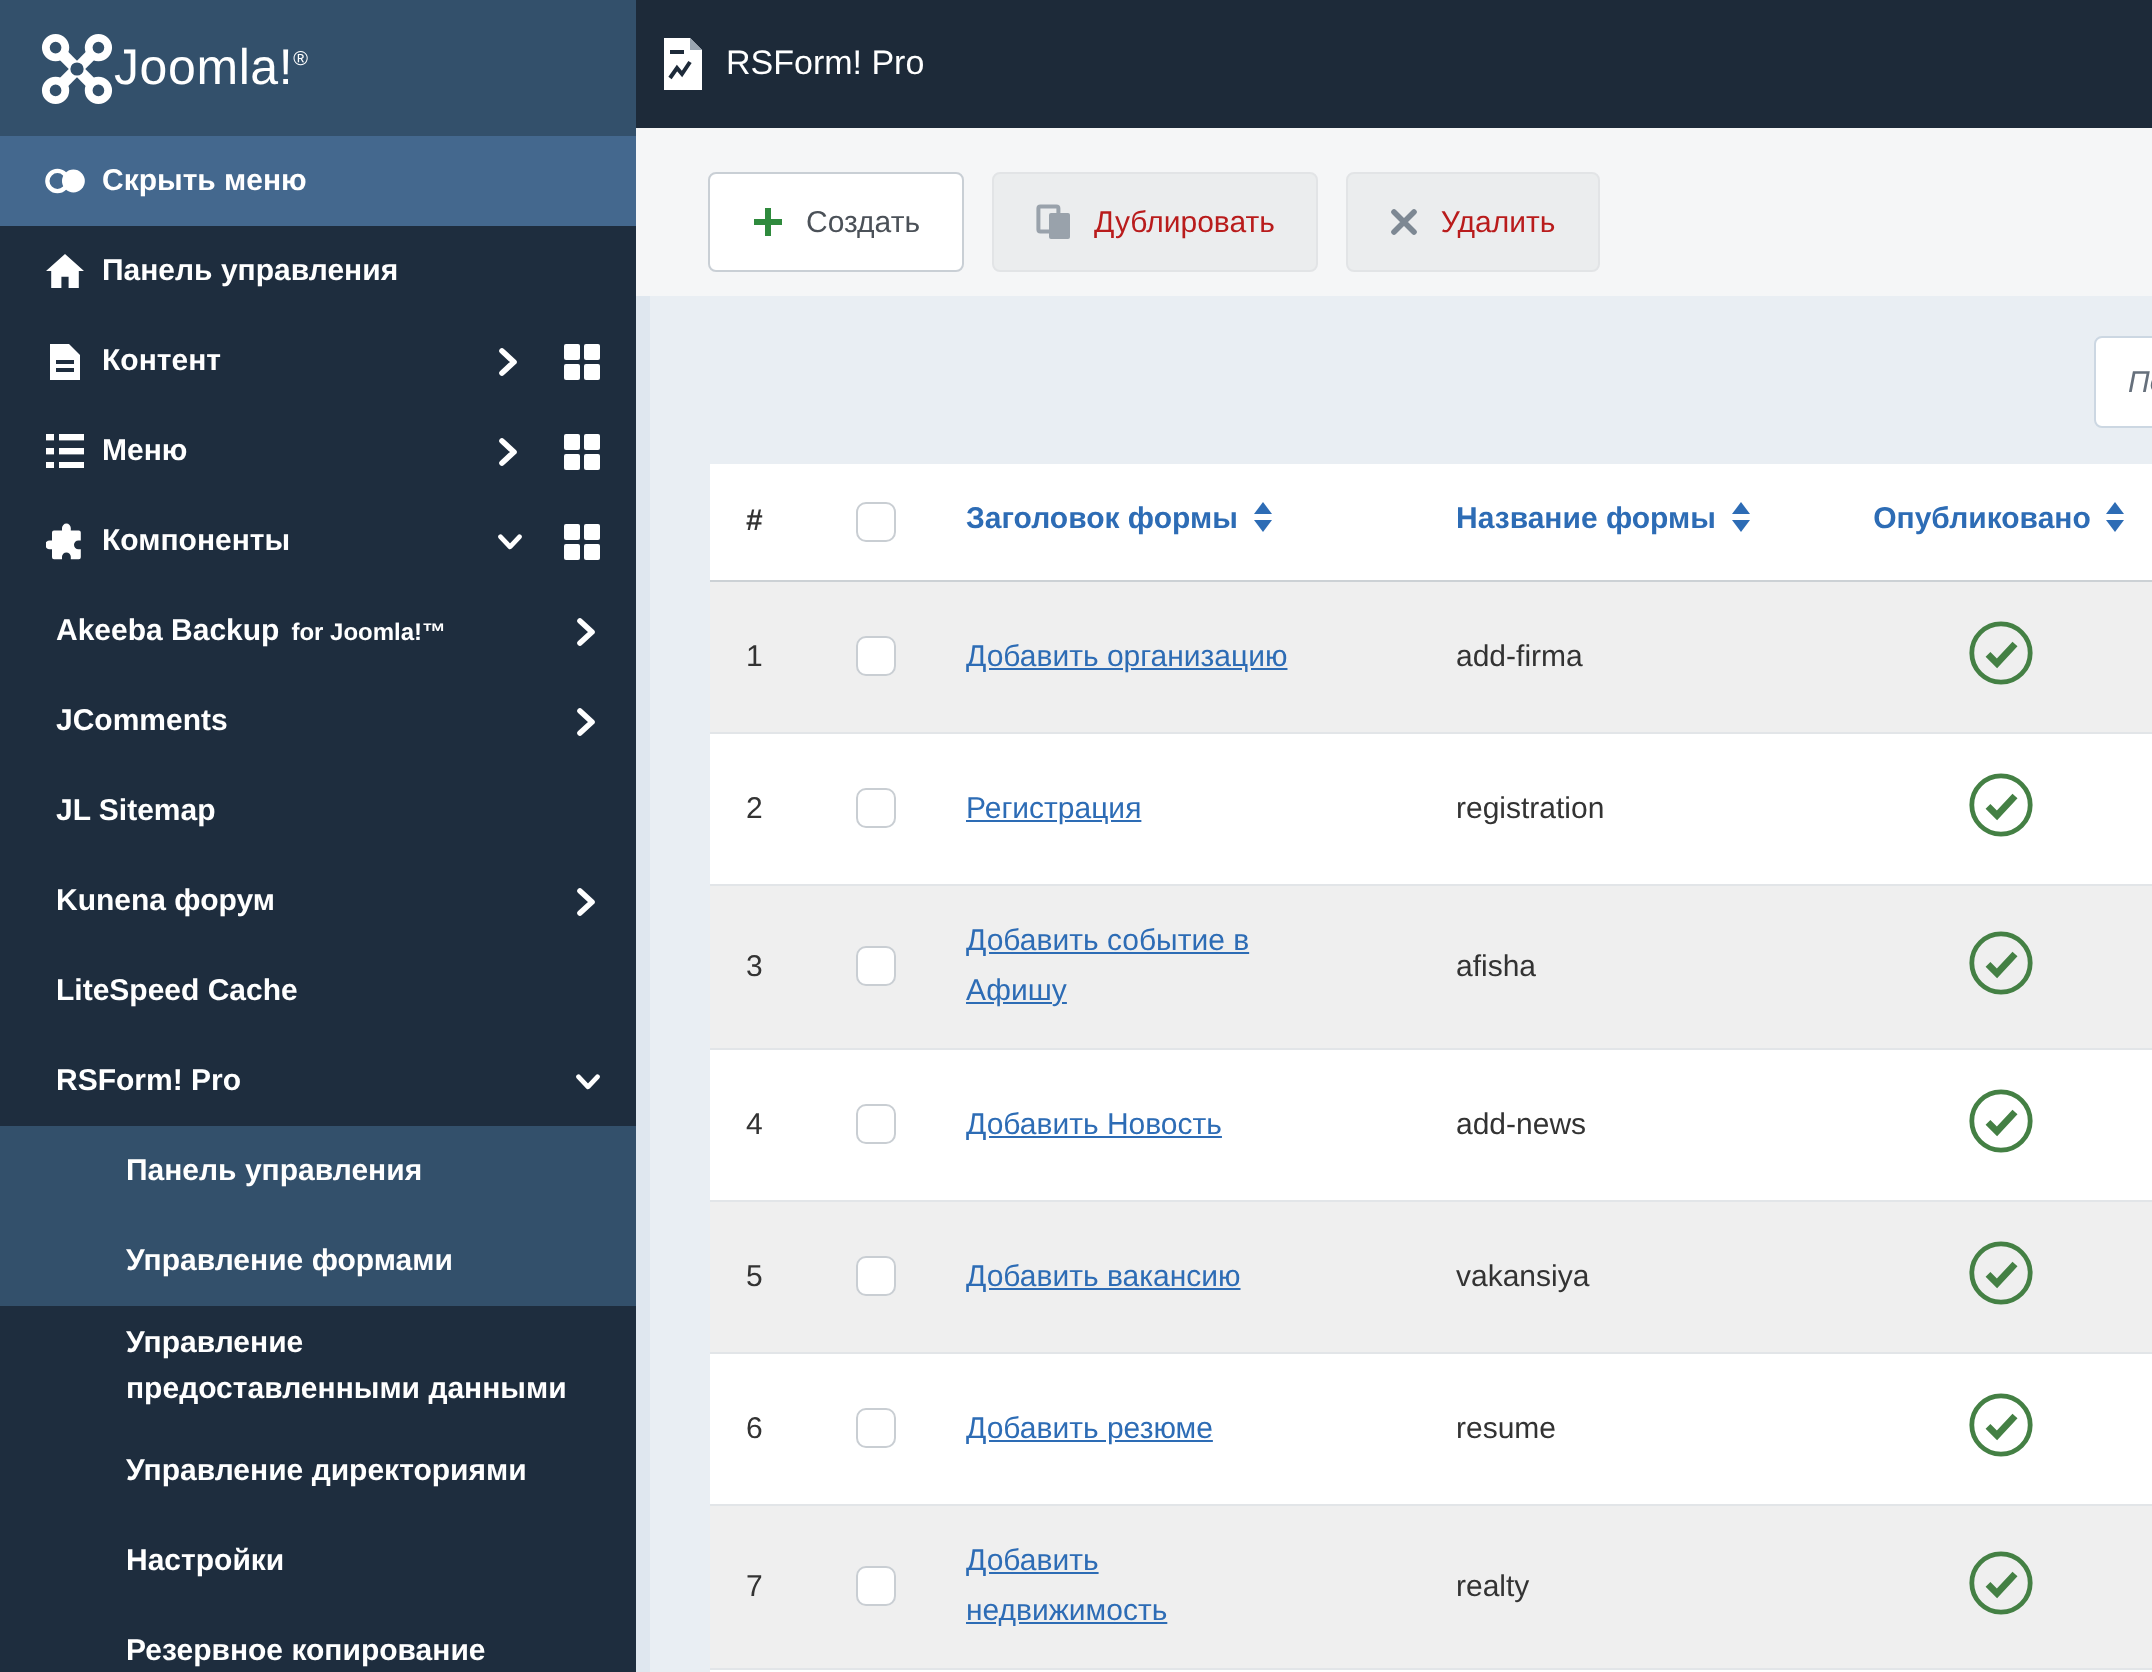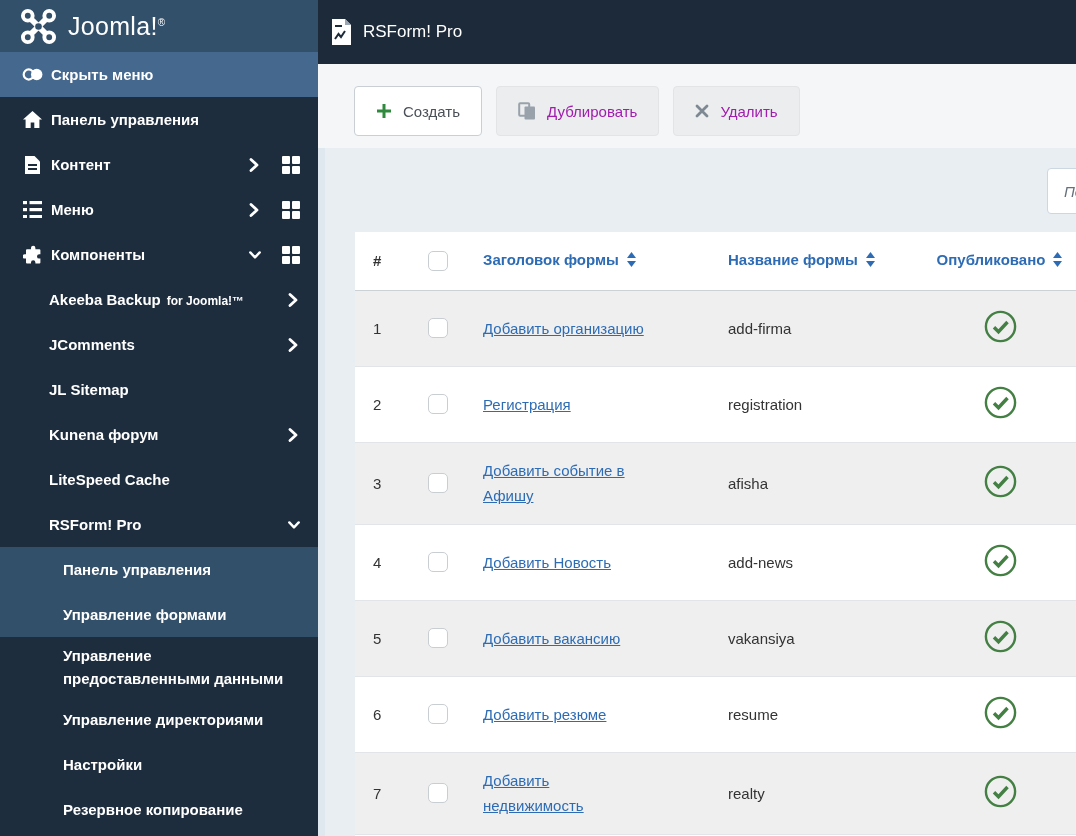--- a/index.html
+++ b/index.html
@@ -4,42 +4,42 @@
 <style>
   * { box-sizing: border-box; margin: 0; padding: 0; }
   html, body { width: 1076px; height: 836px; }
   body {
     font-family: "Liberation Sans", sans-serif;
     overflow: hidden; position: relative; background: #e9eef3;
   }
 
   
   .sidebar { position: absolute; left: 0; top: 0; width: 318px; height: 836px; background: #1e2d3e; z-index: 2; }
-  .logo-band { height: 52px; background: #33506b; display: flex; align-items: center; padding-left: 20px; gap: 11px; }
+  .logo-band { height: 68px; background: #33506b; display: flex; align-items: center; padding-left: 20px; }
   .logo-text { color: #fff; font-size: 25px; letter-spacing: .3px; }
   .logo-text sup { font-size: 10px; }
   .mi { min-height: 45px; display: flex; align-items: center; padding: 0 18px 0 22px; color: #ffffff; font-size: 15px; font-weight: 700; cursor: pointer; }
   .mi .ic { width: 21px; margin-right: 8px; display: flex; justify-content: center; align-items: center; flex: none; }
   .mi .sp { flex: 1; }
   .mi .chev { width: 12px; display: flex; align-items: center; flex: none; }
   .mi .gridic { margin-left: 21px; display: flex; align-items: center; flex: none; }
   .mi.hl { background: #44688e; }
-  .lvl2 { padding-left: 49px; }
+  .lvl2 { padding-left: 28px; }
   .lvl2 .suffix { font-size: 12px; margin-left: 6px; }
   .lvl3 { padding-left: 63px; padding-top: 7px; padding-bottom: 7px; line-height: 23px; }
   .band { background: #33506b; }
 
   
   .main { position: absolute; left: 318px; top: 0; width: 758px; height: 836px; }
   .main-header { height: 64px; background: #1d2a39; display: flex; align-items: center; gap: 11px; padding-left: 13px; }
   .main-title { color: #fff; font-size: 17px; }
 
   .toolbar { height: 84px; background: #f5f6f7; display: flex; gap: 14px; padding: 22px 0 0 36px; overflow: hidden; white-space: nowrap; }
   .btn { height: 50px; display: inline-flex; align-items: center; gap: 11px; padding: 0 21px; background: #fff; border: 1px solid #c9cfd5; border-radius: 4px; font-size: 15px; color: #4b5158; flex: none; cursor: pointer; }
-  .btn.disabled { background: #ebedee; border-color: #e2e4e6; color: #a21caf; cursor: default; }
+  .btn.disabled { background: #ebedee; border-color: #e2e4e6; color: #b91c1c; cursor: default; }
 
   .content { position: absolute; top: 148px; left: 0; width: 758px; height: 688px; background: #e9eef3; overflow: hidden; }
   .content::before { content:""; position:absolute; left:0; top:0; width:7px; height:100%; background:#dfe7ef; }
 
   .search-input { position: absolute; left: 729px; top: 20px; width: 280px; height: 46px; border: 1px solid #ccd7e2; border-radius: 4px; background: #fff; padding: 0 16px; font-size: 15px; font-family: "Liberation Sans", sans-serif; color: #444; }
   .search-input::placeholder { font-style: italic; color: #66707c; }
 
   .card { position: absolute; left: 37px; top: 84px; width: 740px; min-height: 615px; background: #fff; }
   table { border-collapse: collapse; width: 740px; table-layout: fixed; }
   th { height: 58px; font-size: 15px; font-weight: 700; color: #2d6cb5; text-align: left; padding: 0 0 0 18px; border-bottom: 1px solid #ccd1d5; background: #fff; vertical-align: middle; }

